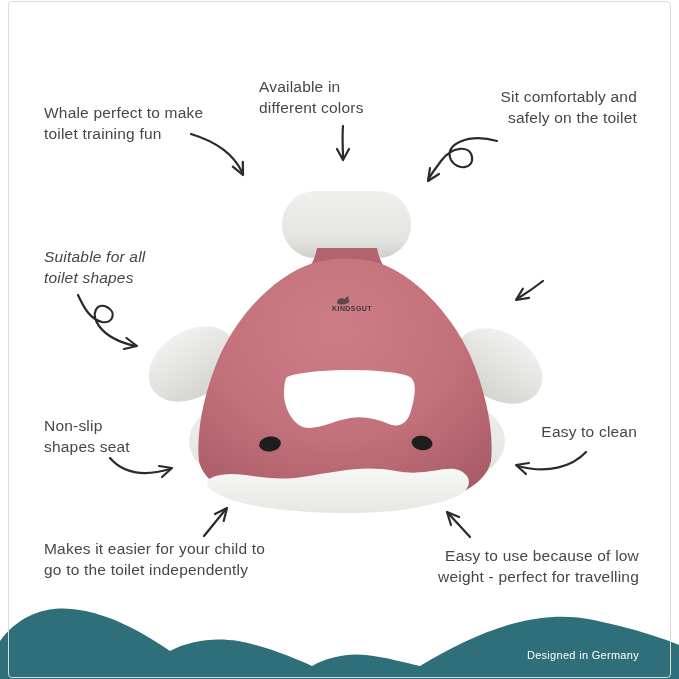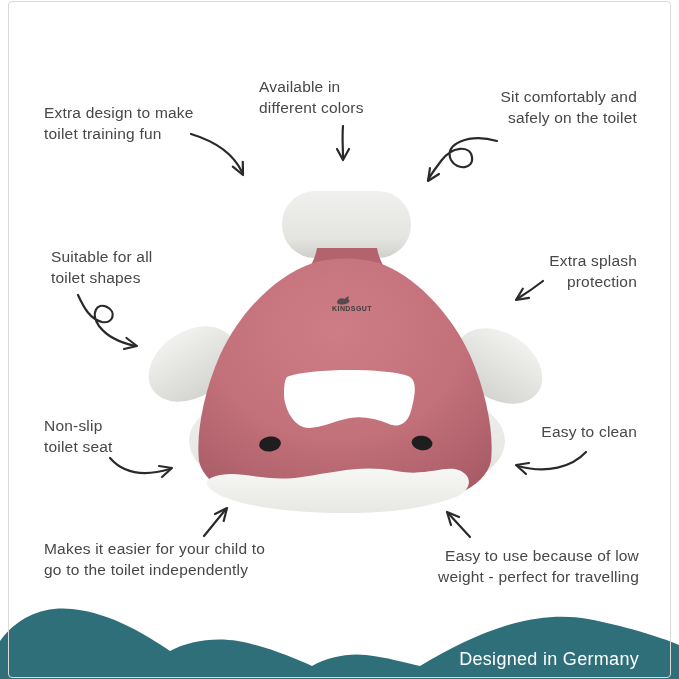--- a/index.html
+++ b/index.html
@@ -12,41 +12,39 @@
     border:1px solid #dadada;border-radius:4px;pointer-events:none;z-index:6;
   }
   .note{
     position:absolute;z-index:4;color:#474747;font-size:15.5px;line-height:21px;
     font-weight:300;letter-spacing:.2px;white-space:pre-line;
   }
   .note.center{}
   .note.right{text-align:right;}
   .designed{
     position:absolute;right:40px;top:649px;z-index:5;color:#ffffff;
-    font-size:18px;font-weight:300;letter-spacing:.3px;
+    font-size:11px;font-weight:300;letter-spacing:.3px;
   }
   svg.scene{position:absolute;left:0;top:0;z-index:2;}
 </style>
 </head>
 <body>
 
 <div class="canvas">
 
-  <div class="note" style="left:44px;top:102px;">Extra design to make
+  <div class="note" style="left:44px;top:102px;">Whale perfect to make
 toilet training fun</div>
   <div class="note center" style="left:259px;top:76px;width:168px;">Available in
 different colors</div>
   <div class="note right" style="right:42px;top:86px;">Sit comfortably and
 safely on the toilet</div>
-  <div class="note" style="left:51px;top:246px;">Suitable for all
+  <div class="note" style="left:44px;top:246px;font-style:italic;">Suitable for all
 toilet shapes</div>
-  <div class="note right" style="right:42px;top:250px;">Extra splash
-protection</div>
   <div class="note" style="left:44px;top:415px;">Non-slip
-toilet seat</div>
+shapes seat</div>
   <div class="note right" style="right:42px;top:421px;text-align:right;">Easy to clean</div>
   <div class="note" style="left:44px;top:538px;">Makes it easier for your child to
 go to the toilet independently</div>
   <div class="note right" style="right:40px;top:545px;">Easy to use because of low
 weight - perfect for travelling</div>
 
   <svg class="scene" width="679" height="679" viewBox="0 0 679 679">
     <defs>
       <radialGradient id="gradBody" cx="0.47" cy="0.28" r="0.80">
         <stop offset="0" stop-color="#CE7C85"></stop>

